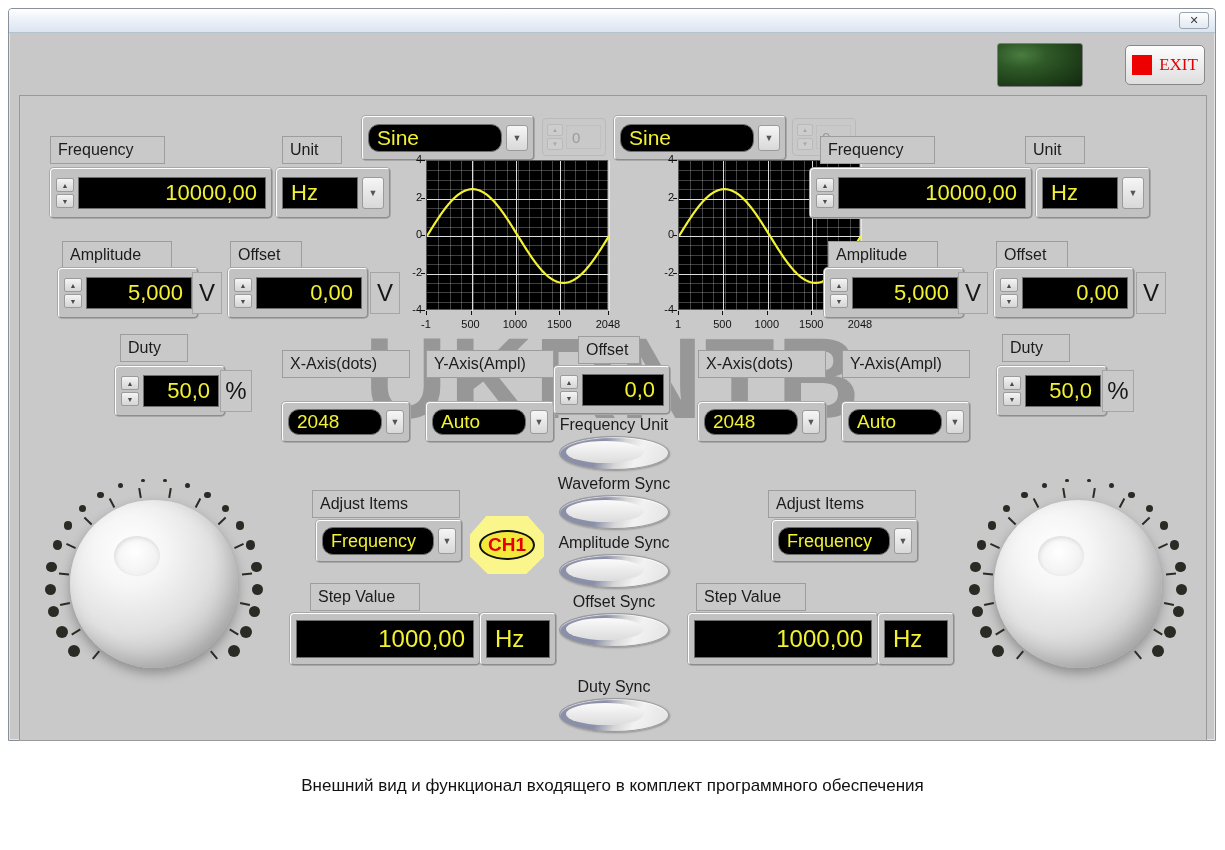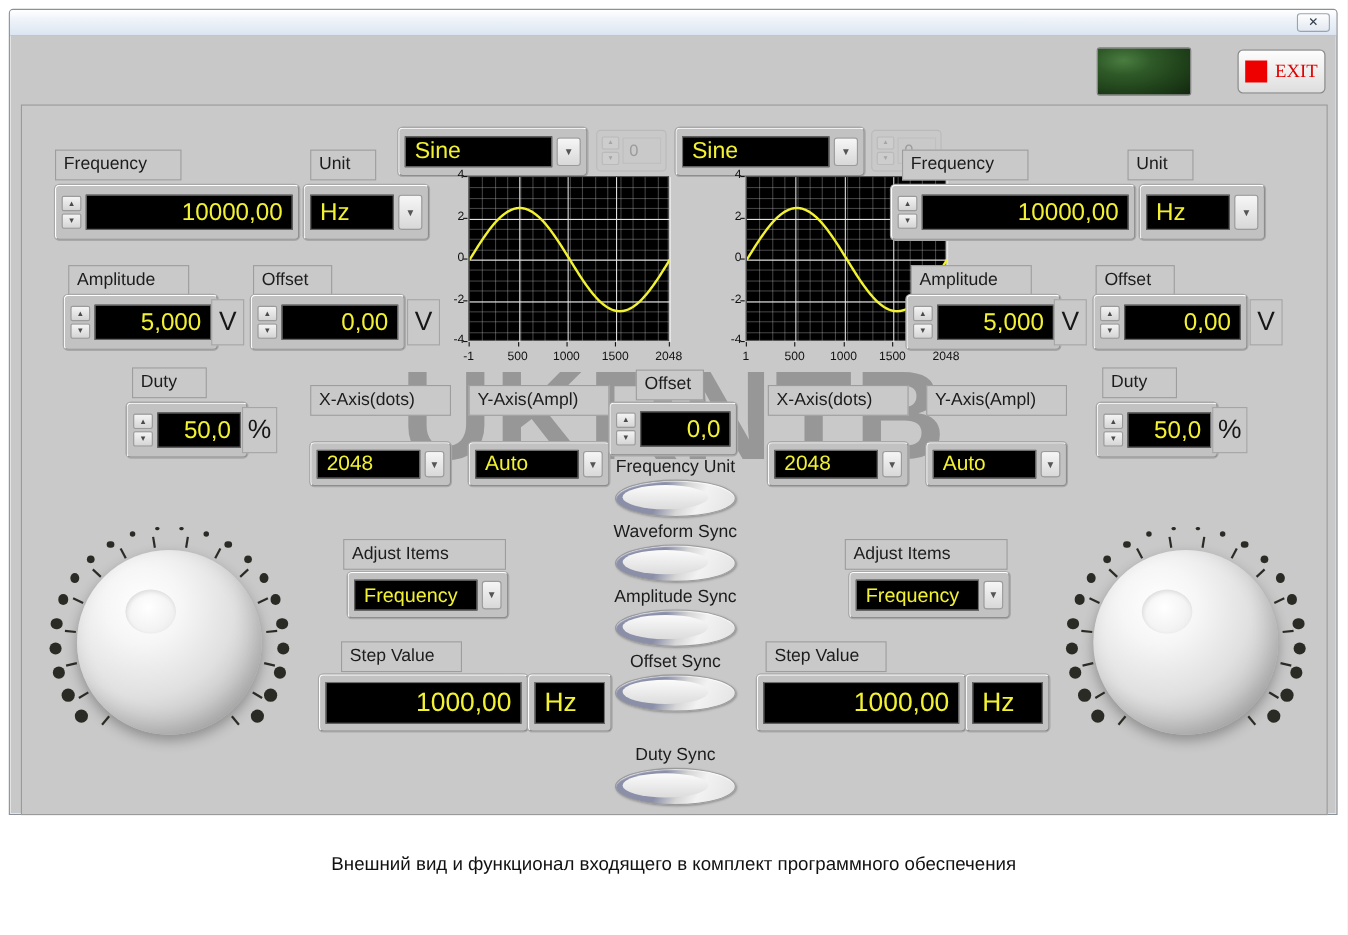--- a/index.html
+++ b/index.html
@@ -174,21 +174,21 @@
   .combo {
     position:absolute;
     background:#c2c2c2;
     border:1px solid #ffffff;
     border-right-color:#8d8d8d; border-bottom-color:#8d8d8d;
     border-radius:4px;
     display:flex; align-items:center;
     padding:4px 5px;
     box-shadow: 0 0 0 1px #a8a8a8;
   }
-  .combo .disp { font-size:21px; }
+  .combo .disp { font-size:21px;border-radius:11px; }
 
   .ghost {
     position:absolute;
     background:#c9c9c9;
     border:1px solid #b5b5b5;
     border-radius:4px;
     display:flex; align-items:center;
     padding:3px 4px;
     opacity:.75;
   }
@@ -462,20 +462,24 @@
 
       <div class="sync-lbl" style="left:520px; top:582px; width:148px;">Duty Sync</div>
       <div class="sync-btn" style="left:539px; top:602px;"></div>
 
       <div class="lbl" style="left:292px; top:394px; width:148px;">Adjust Items</div>
       <div class="combo" style="left:296px; top:424px; width:146px; height:42px;">
         <div class="disp left" style="height:28px; font-size:18px;">Frequency</div>
         <div class="dropbtn" style="height:26px; width:18px;">▼</div>
       </div>
 
+      <div class="chbadge" style="left:450px; top:420px;">
+        <span class="halo" id="halo1" style="background: rgb(251, 246, 140);"></span>
+        <span class="pill" id="pill1" style="background: rgb(242, 233, 58);">CH1</span>
+      </div>
 
       <div class="lbl" style="left:290px; top:487px; width:110px;">Step Value</div>
       <div class="numctl" style="left:270px; top:517px; width:190px; height:52px; padding:5px;">
         <div class="disp" style="height:38px; font-size:24px;">1000,00</div>
       </div>
       <div class="numctl" style="left:460px; top:517px; width:76px; height:52px; padding:5px;">
         <div class="disp left" style="height:38px; font-size:24px;">Hz</div>
       </div>
 
       <div class="knob" id="knob1" style="left:22px; top:382px;">

